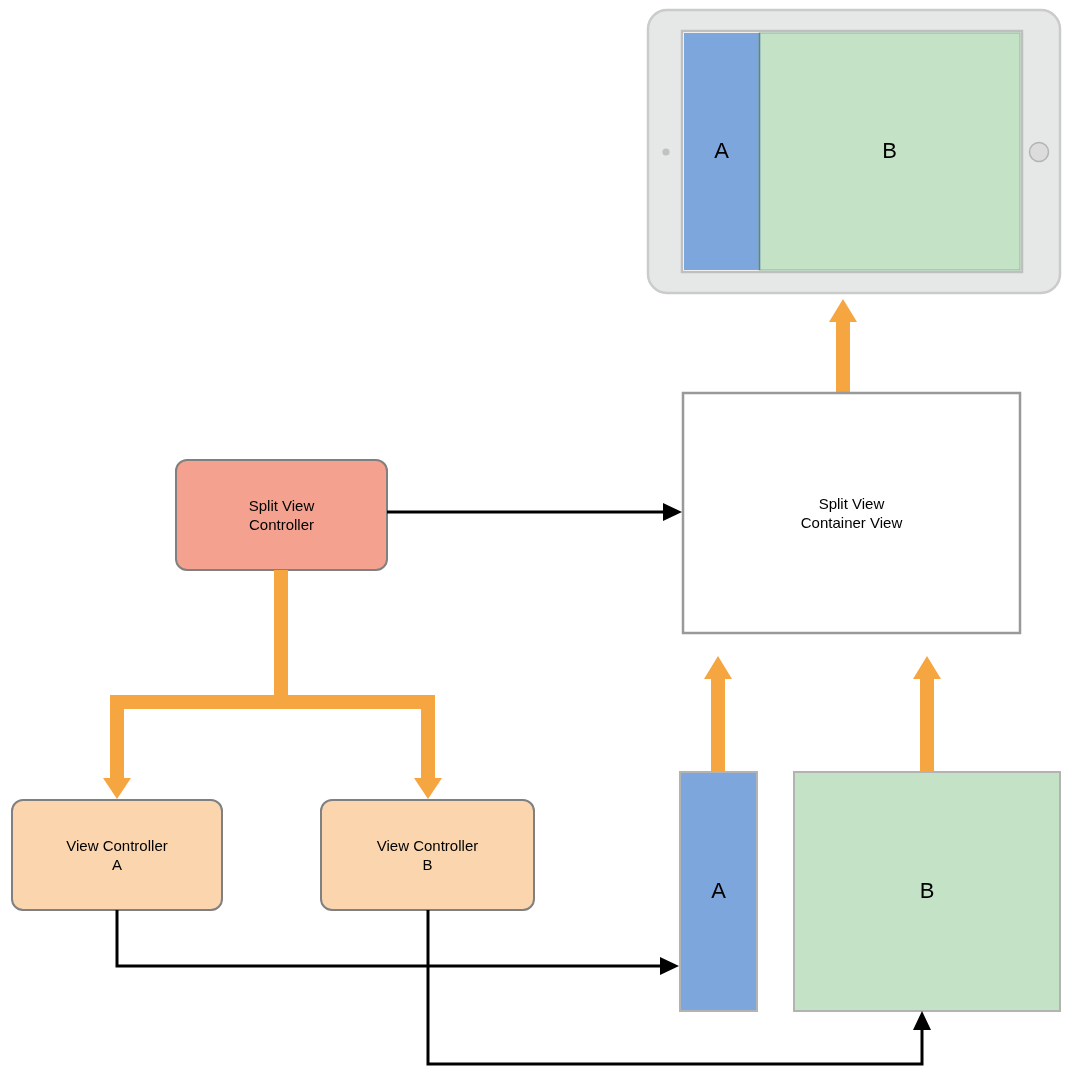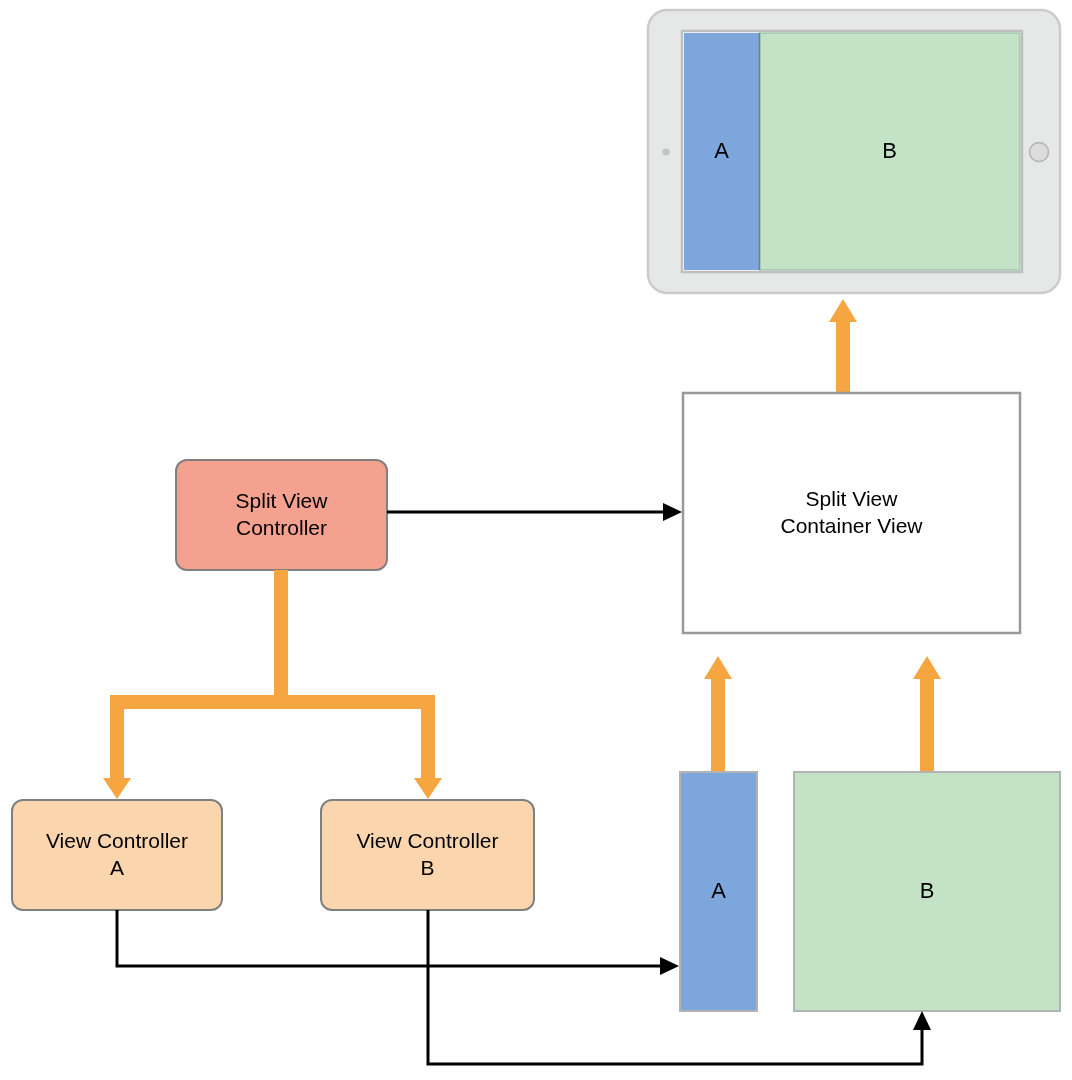--- a/index.html
+++ b/index.html
@@ -30,21 +30,21 @@
     display: flex;
     align-items: center;
     justify-content: center;
     text-align: center;
     color: #000000;
     font-family: "Liberation Sans", sans-serif;
     white-space: pre-line;
     line-height: 1.28;
     pointer-events: none;
   }
-  .label-lg { font-size: 21px; }
+  .label-lg { font-size: 15px; }
   .label-letter { font-size: 22px; }
 </style>
 </head>
 <body>
 
 <div id="canvas">
 
   <svg class="layer" viewBox="0 0 1072 1080" xmlns="http://www.w3.org/2000/svg">
 
     <g>

